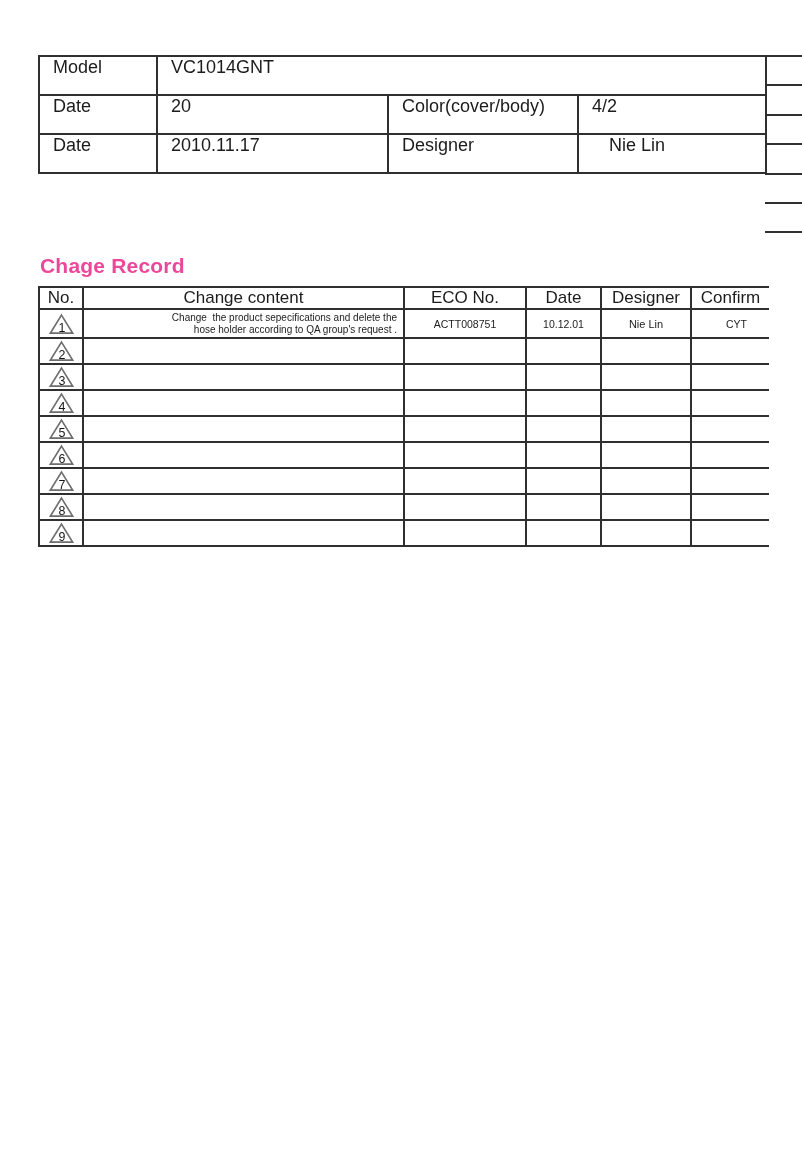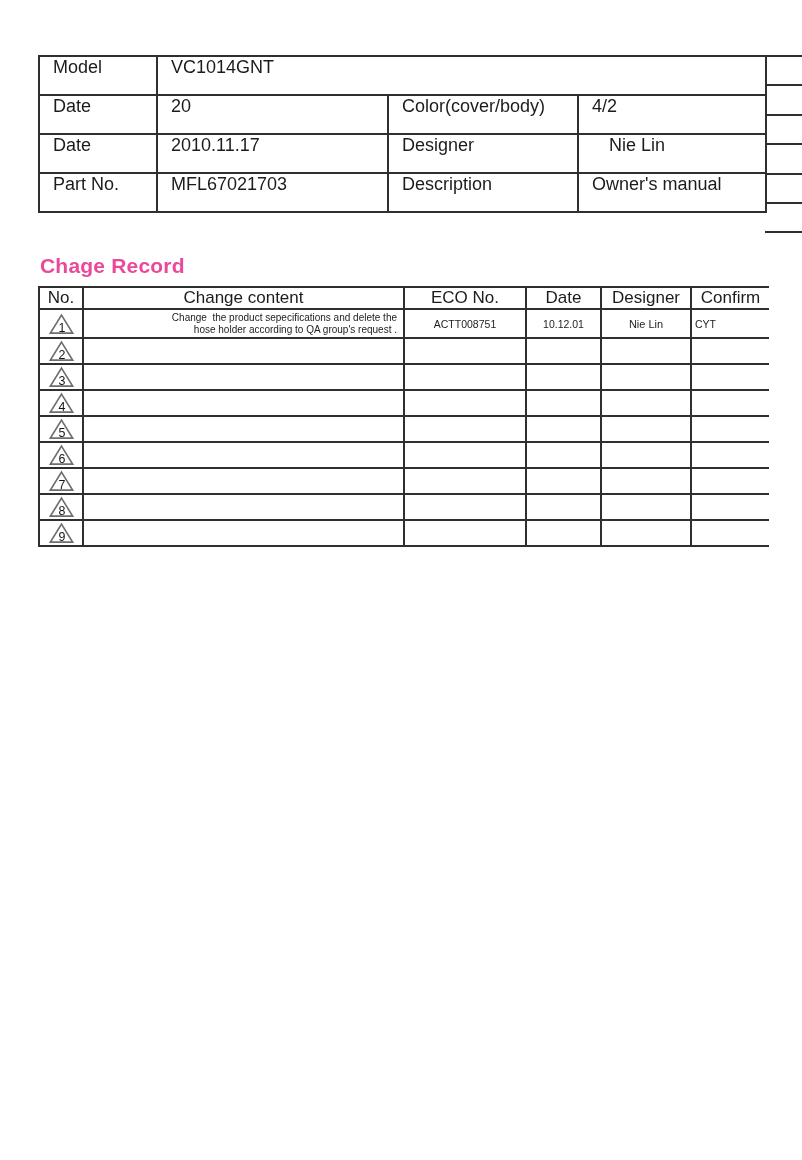--- a/index.html
+++ b/index.html
@@ -52,21 +52,21 @@
   .tri { display:inline-block; vertical-align:middle; }
   .tri path { fill:none; stroke:#6e6e6e; stroke-width:1.7; }
   .tri text { font-size:13px; fill:#161616; text-anchor:middle; font-family:inherit; }
   .content-cell {
     font-size:10px; line-height:11.5px; text-align:right;
     padding:1px 6px 1px 14px; color:#222222;
   }
   .content-cell div { white-space:pre; overflow:hidden; }
   .eco-cell, .date-cell { text-align:center; font-size:10.5px; }
   .designer-cell { text-align:center; font-size:11px; }
-  .confirm-cell { text-align:left; font-size:10.5px; padding-left:3px; }
+  .confirm-cell { text-align:left; font-size:10.5px; padding-left:34px; }
 </style>
 </head>
 <body>
 
 <div class="spec-wrap">
   <table class="spec">
     <colgroup>
       <col style="width:118px">
         <col style="width:231px">
         <col style="width:190px">
@@ -81,26 +81,20 @@
         <td>Date</td>
         <td>20</td>
         <td>Color(cover/body)</td>
         <td>4/2</td>
       </tr>
       <tr>
         <td>Date</td>
         <td>2010.11.17</td>
         <td>Designer</td>
         <td class="indent">Nie Lin</td>
-      </tr>
-      <tr>
-        <td>Part No.</td>
-        <td>MFL67021703</td>
-        <td>Description</td>
-        <td>Owner's manual</td>
       </tr>
     </tbody>
   </table>
   <div class="bleed"></div>
 </div>
 
 <div class="cr-heading">Chage Record</div>
 
 <div class="cr-wrap">
   <table class="cr">

